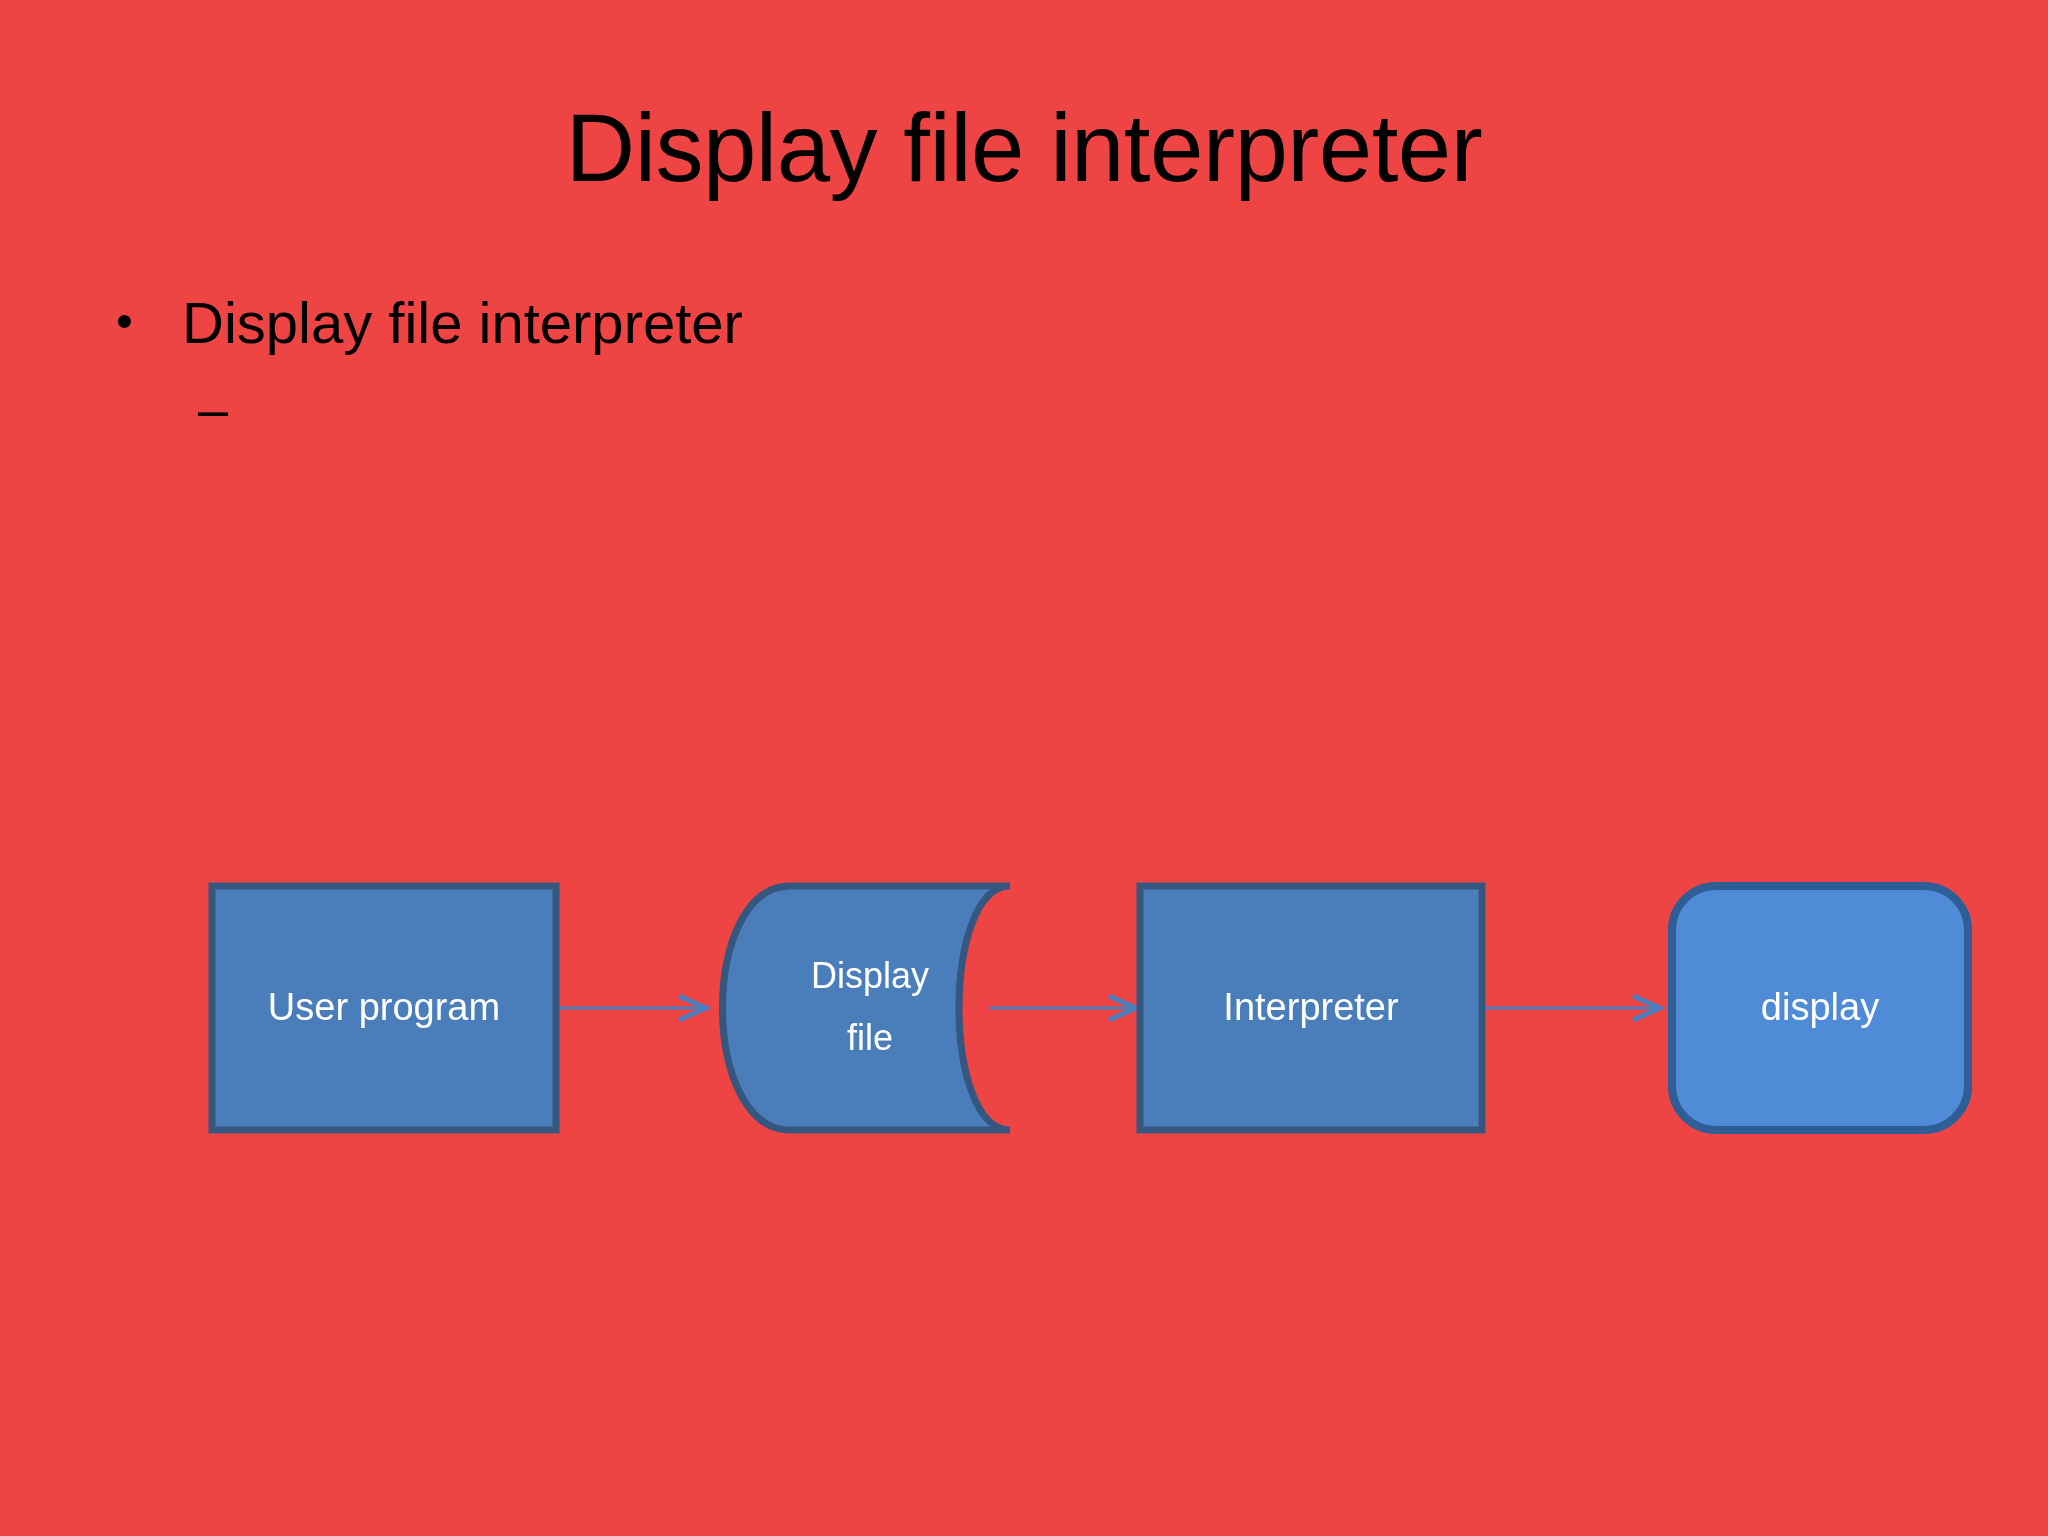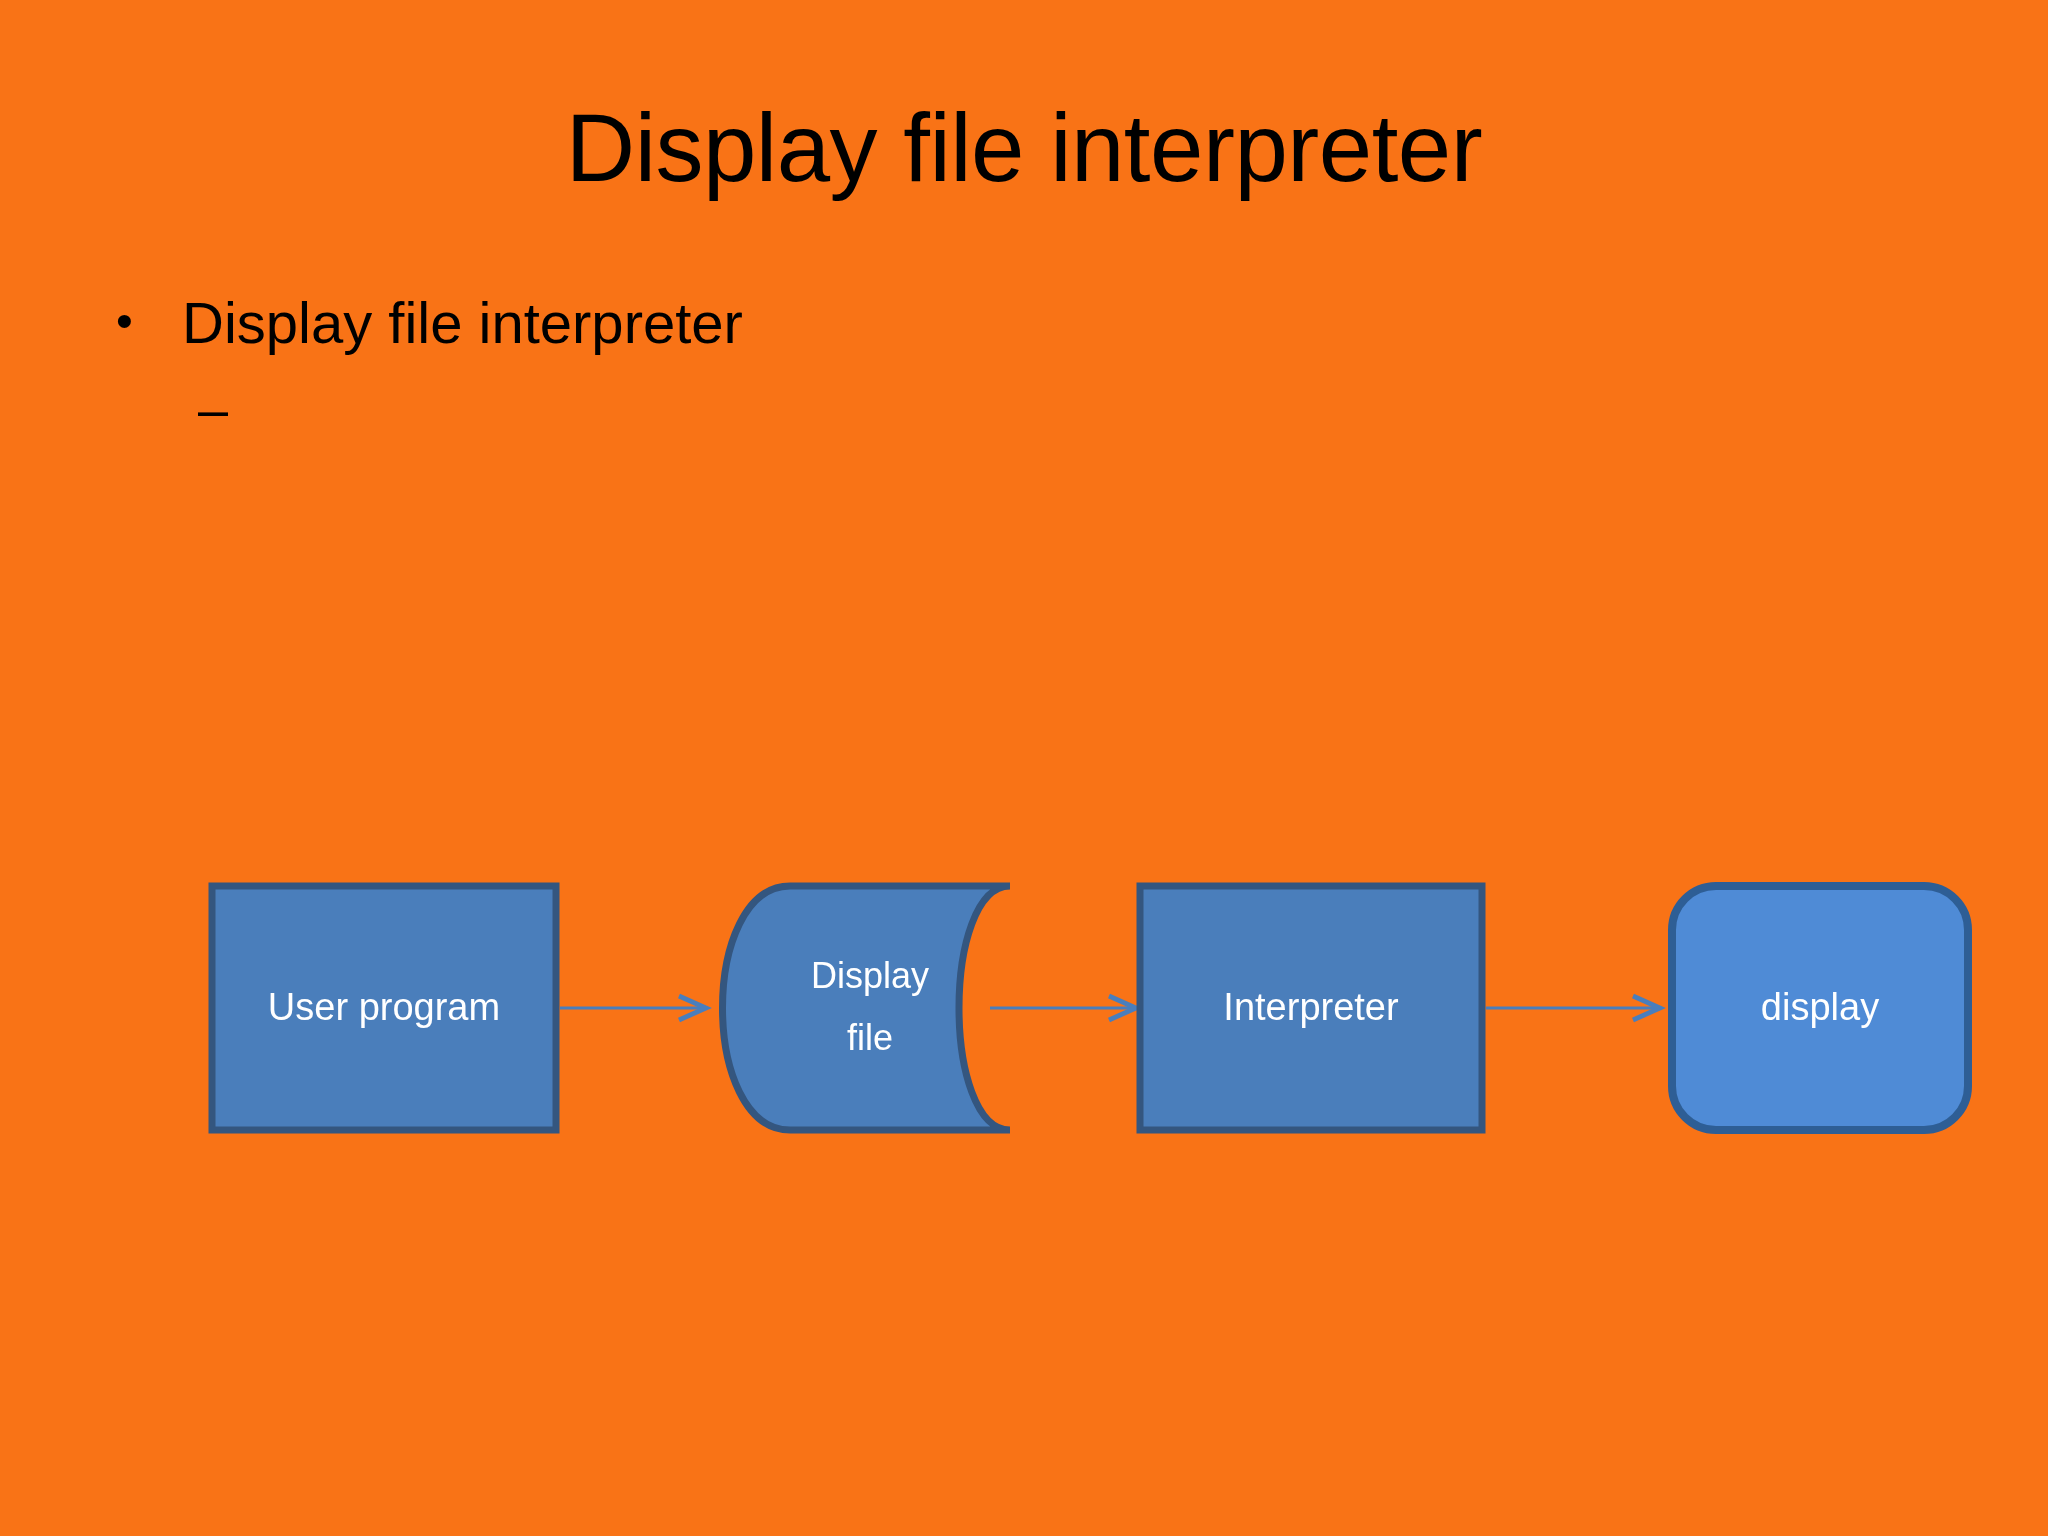--- a/index.html
+++ b/index.html
@@ -12,21 +12,21 @@
     height: 1536px;
     overflow: hidden;
     font-family: "Liberation Sans", sans-serif;
     color: #000000;
     position: relative;
   }
 
   .slide {
     position: absolute;
     inset: 0;
-    background: #f97316;
+    background: #ef4444;
     padding-left: 32px;
   }
 
   
   .slide-title {
     position: absolute;
     left: 0;
     right: 0;
     top: 96px;
     text-align: center;

